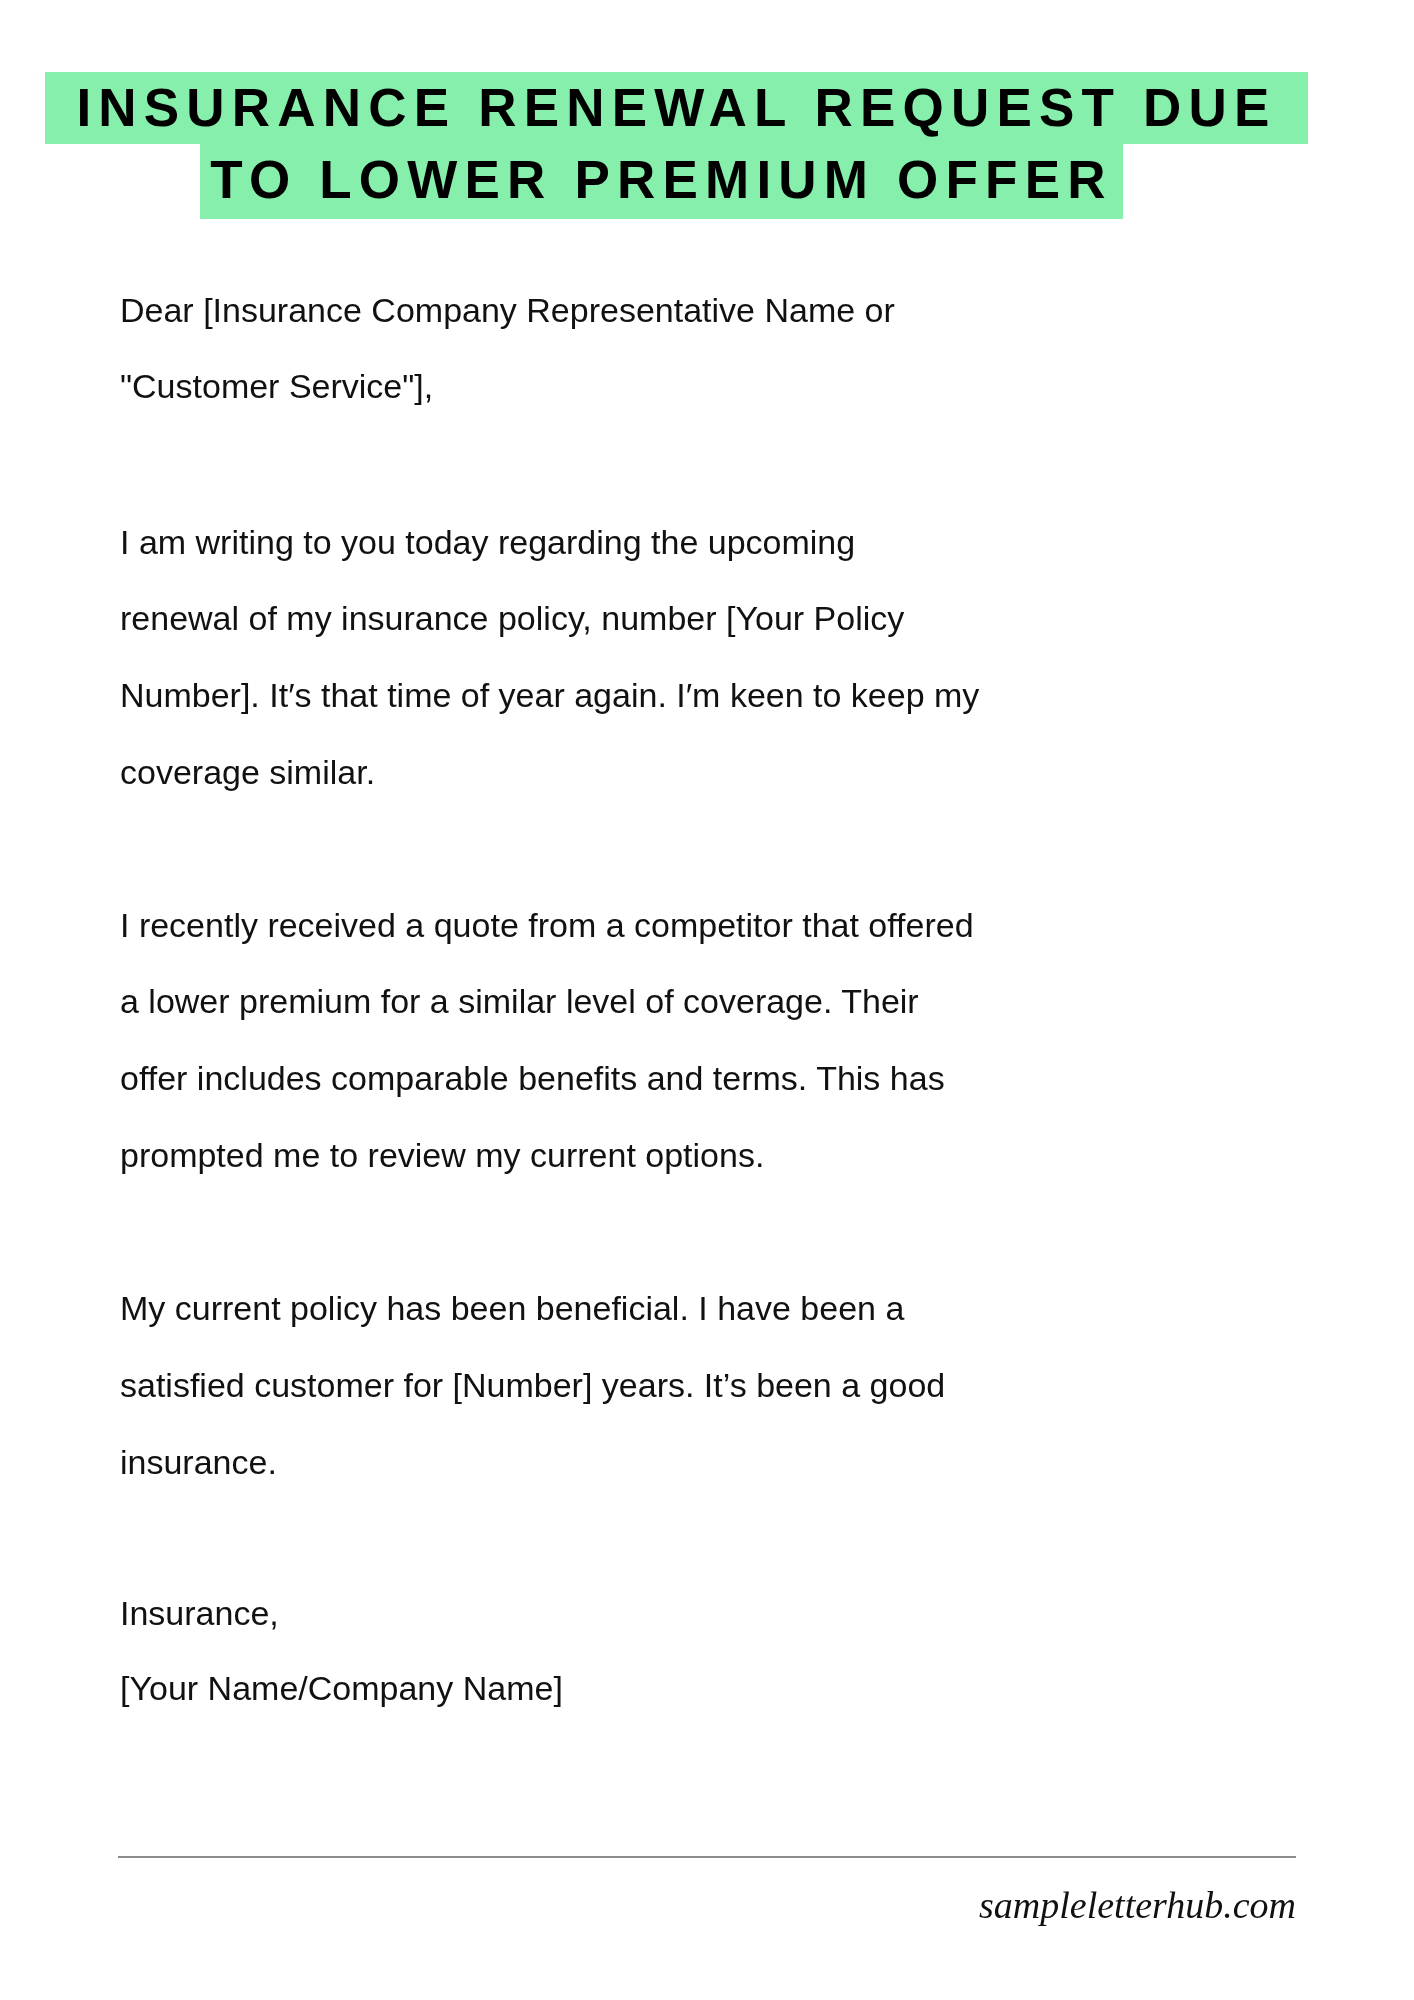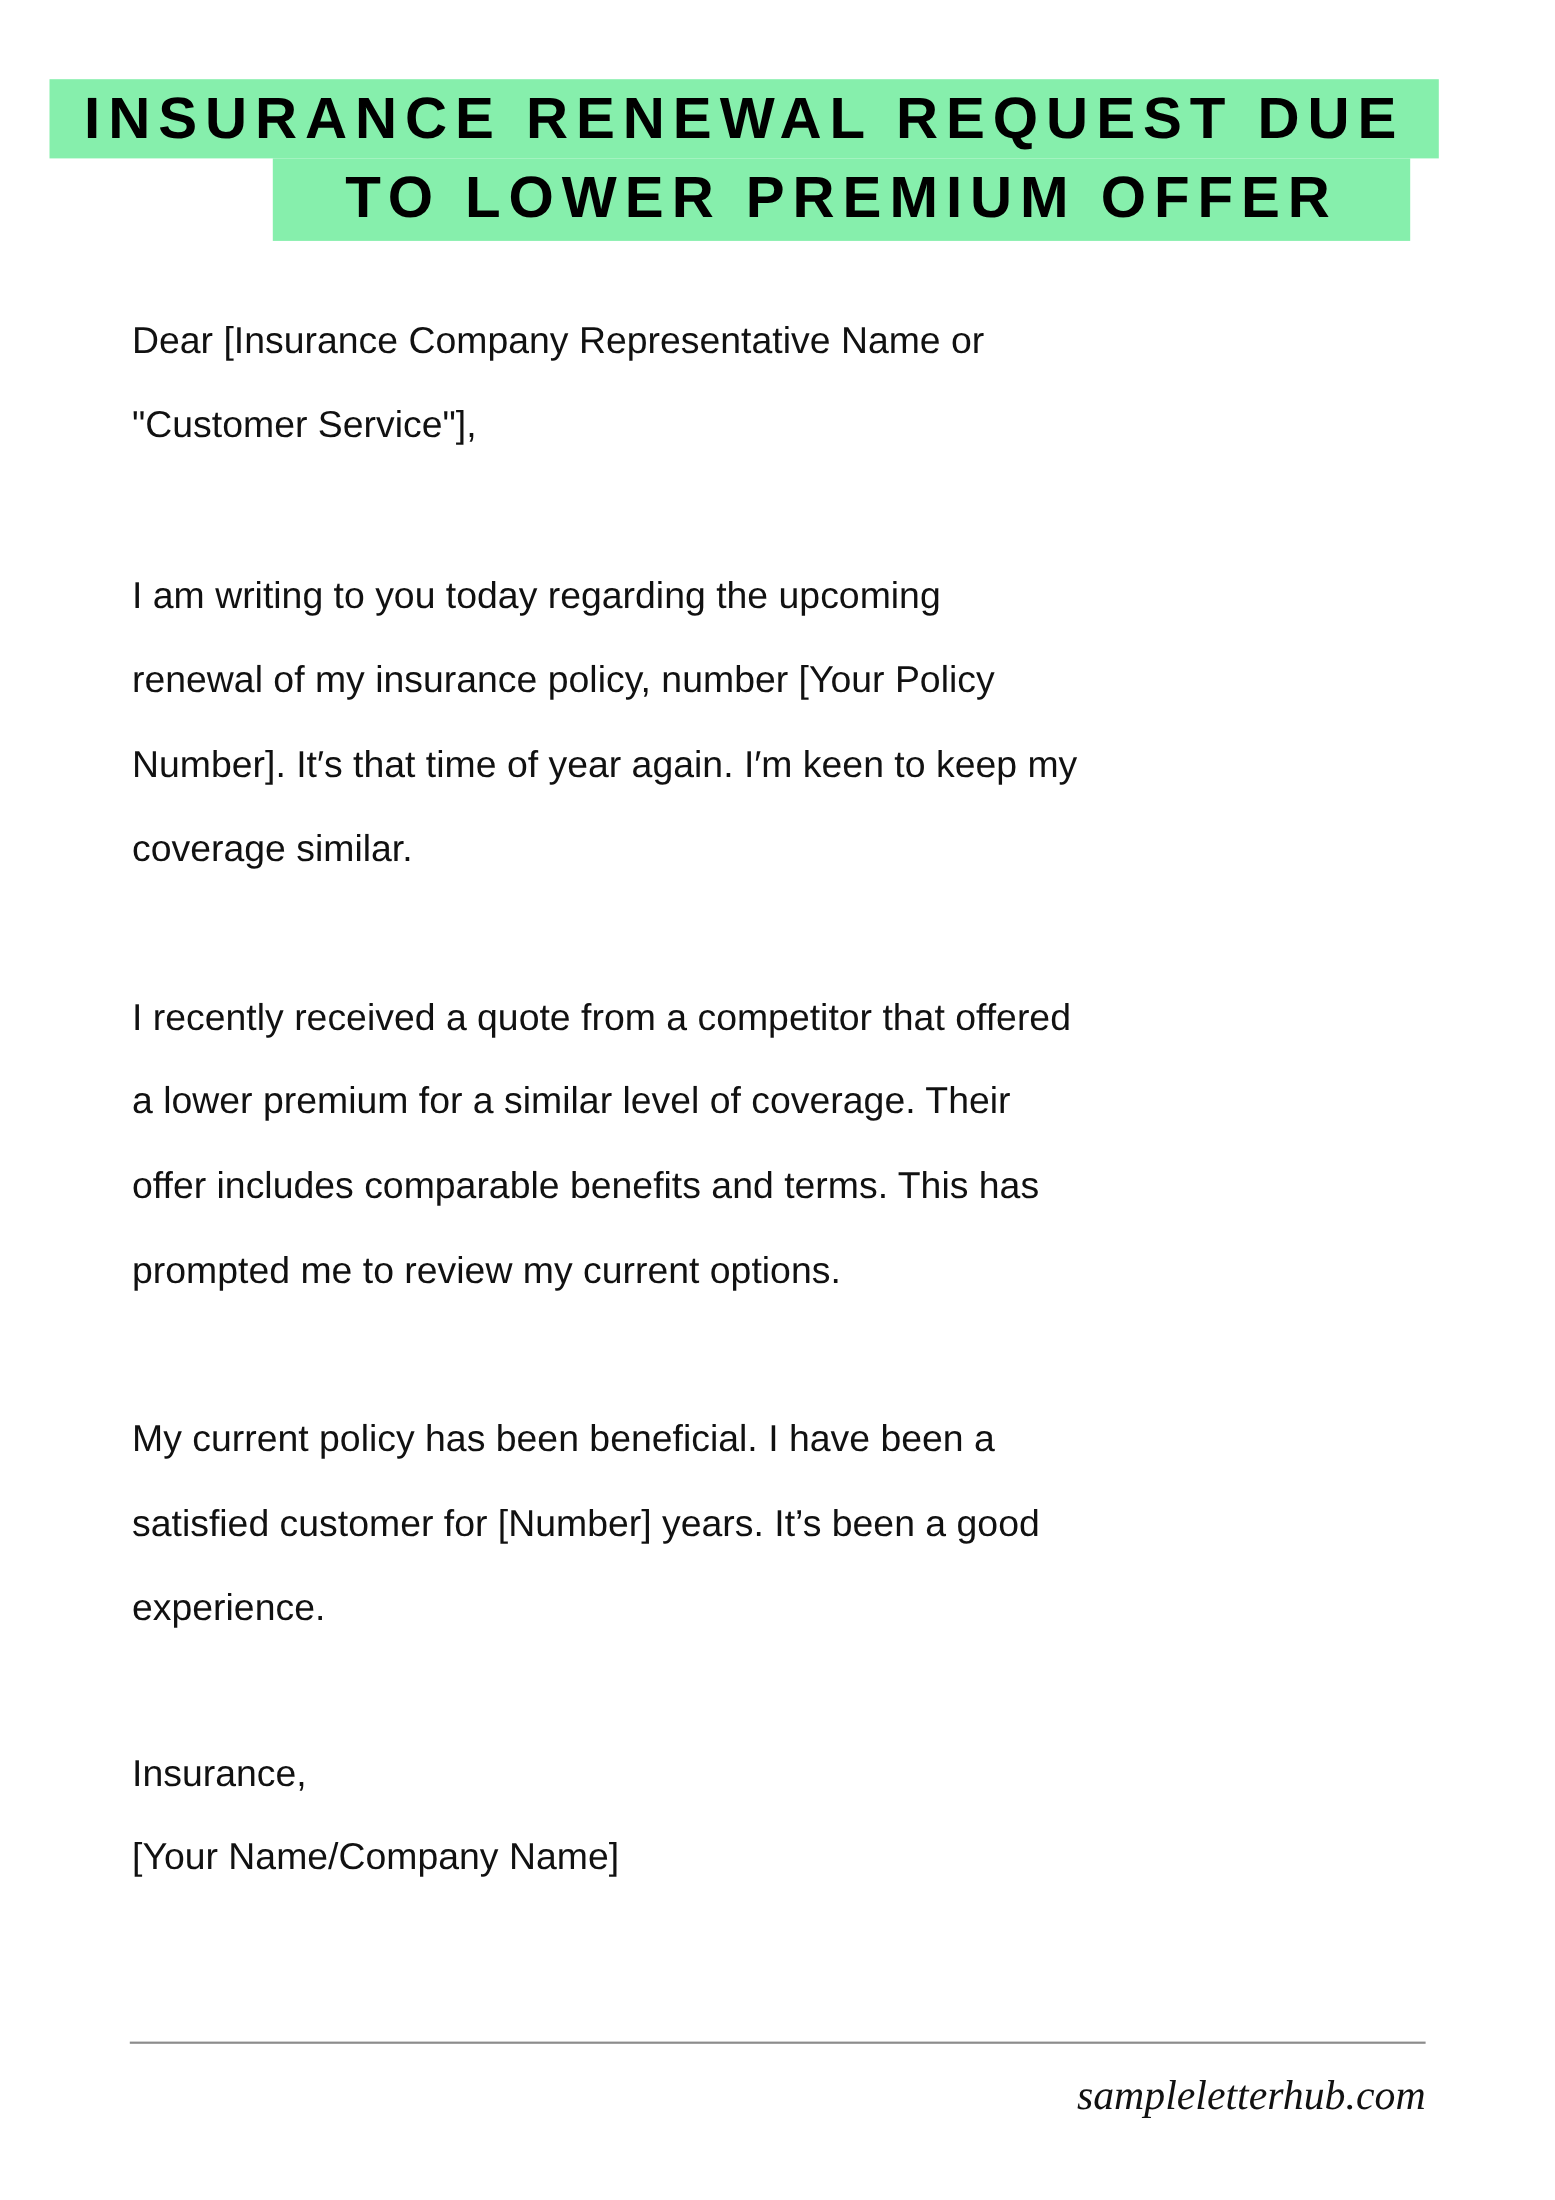--- a/index.html
+++ b/index.html
@@ -11,21 +11,21 @@
     font-weight: bold;
     font-size: 53px;
     letter-spacing: 7.2px;
     color: #000000;
     line-height: 72px;
     height: 72px;
     white-space: nowrap;
     text-align: center;
   }
   #title-1 { left: 45px; top: 72px; width: 1263px; }
-  #title-2 { left: 200px; top: 144px; width: 1034px; height: 75px; line-height: 72px; margin-left: 48px; }
+  #title-2 { left: 200px; top: 144px; width: 923px; height: 75px; line-height: 72px; }
   .body-line {
     position: absolute;
     left: 120px;
     font-family: "Liberation Sans", sans-serif;
     font-size: 34px;
     color: #111111;
     white-space: nowrap;
     line-height: 40px;
     height: 40px;
   }
@@ -61,20 +61,20 @@
   <div class="body-line" style="top:675px">Number]. It′s that time of year again. I′m keen to keep my</div>
   <div class="body-line" style="top:752px">coverage similar.</div>
 
   <div class="body-line" style="top:905px">I recently received a quote from a competitor that offered</div>
   <div class="body-line" style="top:981px">a lower premium for a similar level of coverage. Their</div>
   <div class="body-line" style="top:1058px">offer includes comparable benefits and terms. This has</div>
   <div class="body-line" style="top:1135px">prompted me to review my current options.</div>
 
   <div class="body-line" style="top:1288px">My current policy has been beneficial. I have been a</div>
   <div class="body-line" style="top:1365px">satisfied customer for [Number] years. It’s been a good</div>
-  <div class="body-line" style="top:1442px">experience.</div>
+  <div class="body-line" style="top:1442px">insurance.</div>
 
   <div class="body-line" style="top:1593px">Insurance,</div>
   <div class="body-line" style="top:1668px">[Your Name/Company Name]</div>
 </div>
 
 <div class="rule"></div>
 <div class="footer">sampleletterhub.com</div>
 
 </body></html>

